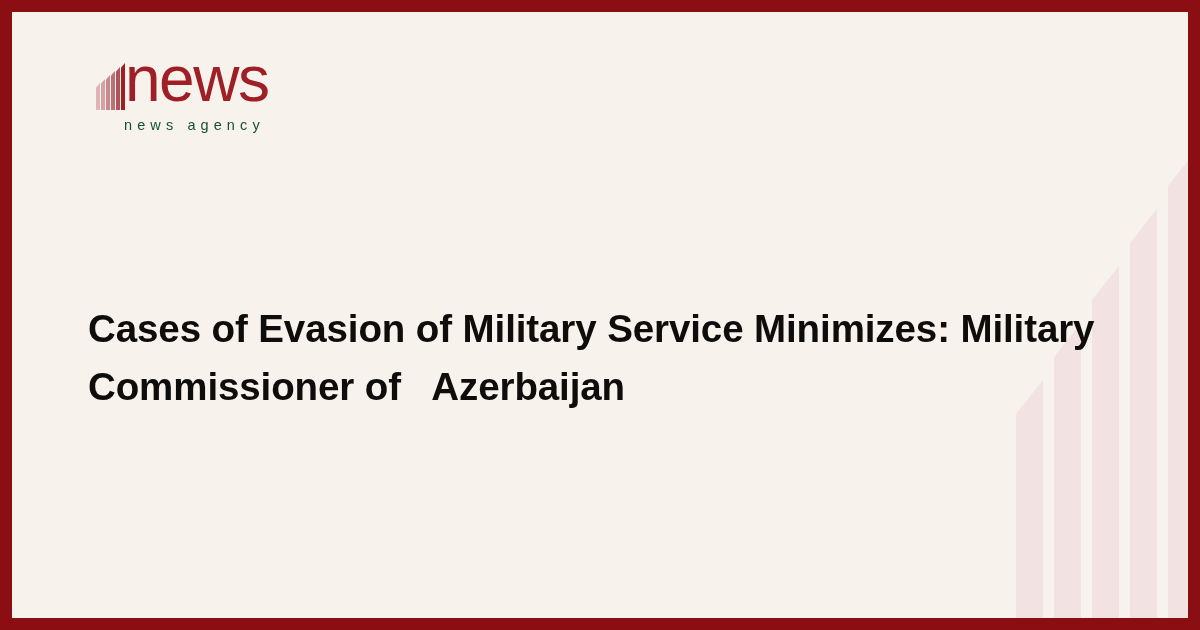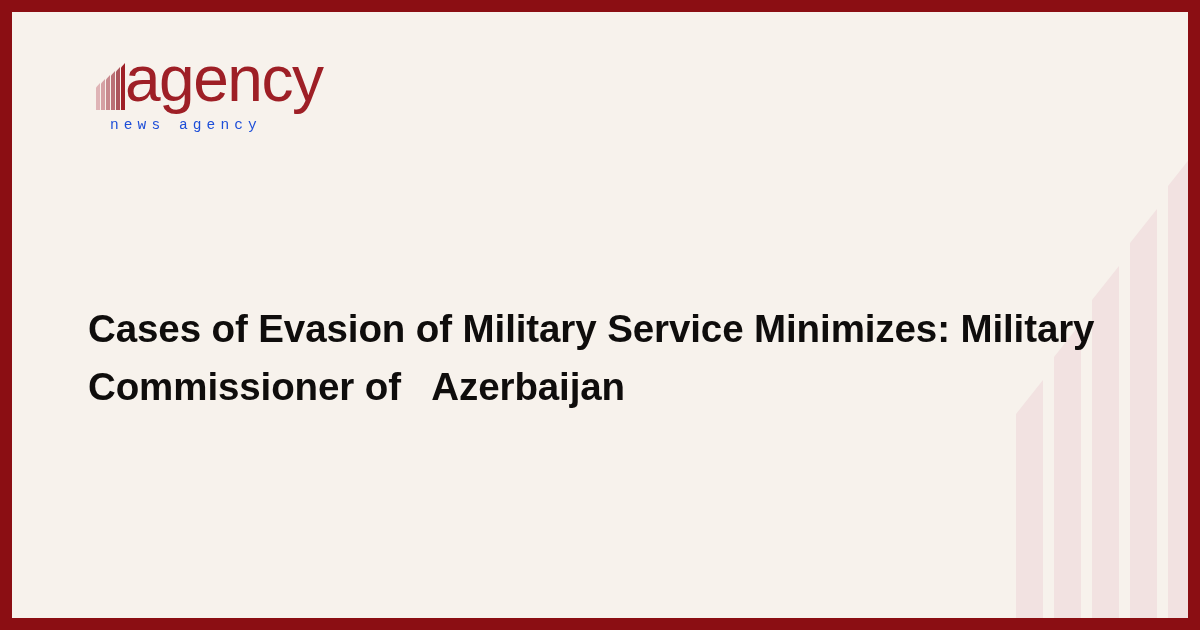--- a/index.html
+++ b/index.html
@@ -60,25 +60,25 @@
     font-size: 64px;
     line-height: 62px;
     font-weight: 400;
     color: #9e1f26;
     letter-spacing: -1.5px;
     margin-left: -2px;
     white-space: nowrap;
   }
   #logo-tagline {
     margin-top: 7px;
-    margin-left: 14px;
-    font-family: Liberation Mono, monospace;
+    margin-left: 28px;
+    font-family: Liberation Sans, sans-serif;
     font-size: 14.5px;
     font-weight: 400;
-    color: #1d4ed8;
+    color: #14532d;
     letter-spacing: 5.1px;
     white-space: nowrap;
   }
 
   
   #headline {
     position: absolute;
     left: 76px;
     top: 262px;
     width: 1015px;
@@ -112,20 +112,20 @@
   <div id="logo">
     <div id="logo-mark-row">
       <svg id="logo-bars" width="30" height="56" viewBox="0 0 30 56" xmlns="http://www.w3.org/2000/svg">
         <polygon fill="#dfb4b6" points="0,56 0,33.5 4,29 4,56"></polygon>
         <polygon fill="#d5a1a4" points="5,56 5,29.5 9,25 9,56"></polygon>
         <polygon fill="#c88a8e" points="10,56 10,25.5 14,21 14,56"></polygon>
         <polygon fill="#ba7176" points="15,56 15,21.5 19,17 19,56"></polygon>
         <polygon fill="#ac565c" points="20,56 20,17.5 24,13 24,56"></polygon>
         <polygon fill="#9e1f26" points="25,56 25,13.5 29,9 29,56"></polygon>
       </svg>
-      <span id="logo-wordmark">agency</span>
+      <span id="logo-wordmark">news</span>
     </div>
     <div id="logo-tagline">news agency</div>
   </div>
 
   <h1 id="headline">Cases of Evasion of Military Service Minimizes: Military Commissioner of   Azerbaijan</h1>
 
 </div>
 
 </body></html>

